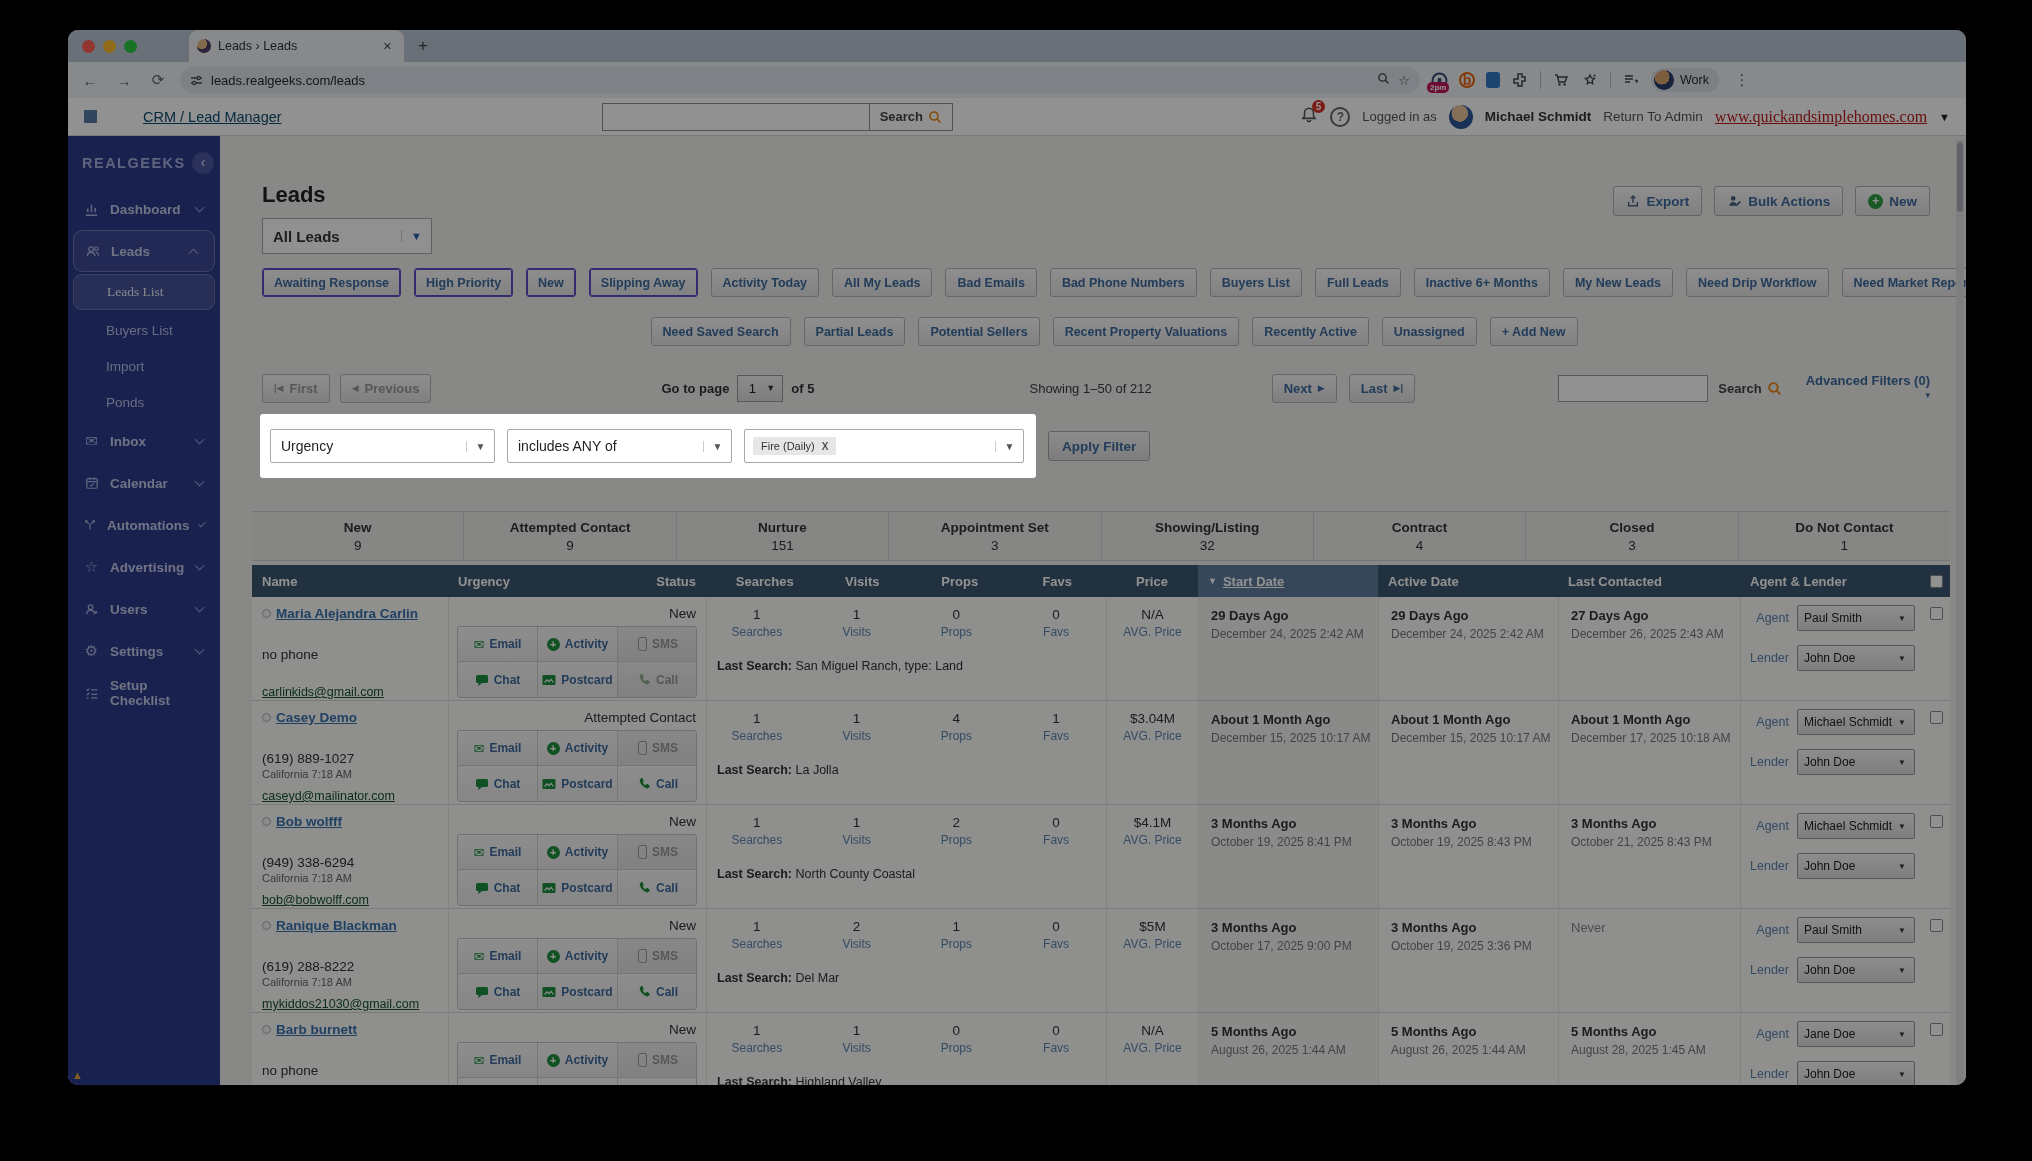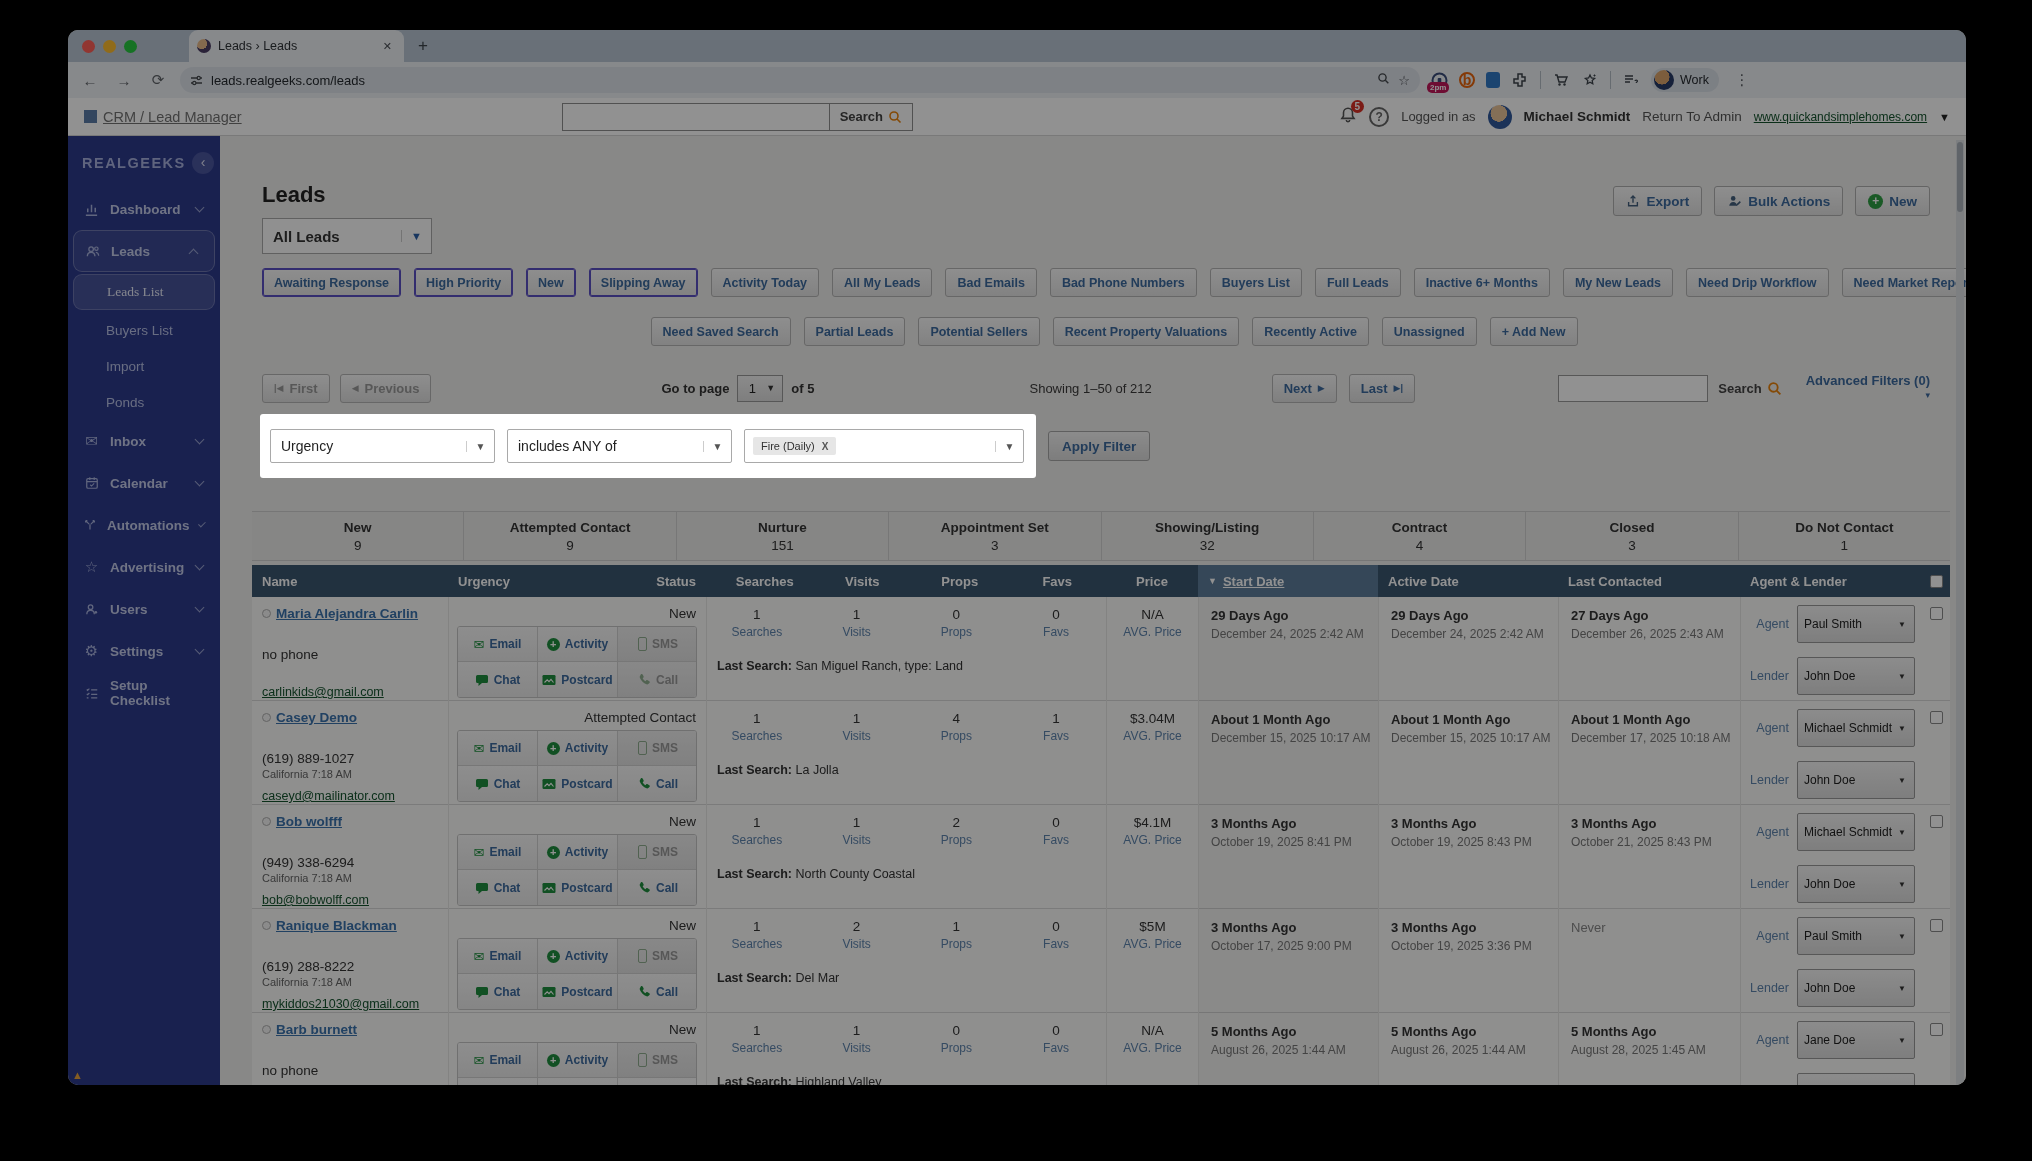--- a/index.html
+++ b/index.html
@@ -44,38 +44,38 @@
     padding:2px 10px 2px 3px; }
   .avatar-sm { width:20px; height:20px; border-radius:50%;
     background:radial-gradient(circle at 40% 35%, #dba46b 42%, #273a66 43%); }
   .profile-name { font-size:12.5px; color:#24292e; }
 
   
   .appbar { height:38px; background:#ffffff; border-bottom:1px solid #d5d5d5; display:flex;
     align-items:center; padding:0 16px; flex:0 0 38px; }
   .gridicon { width:13px; height:13px; margin-right:6px;
     background:linear-gradient(#5a7ca8,#5a7ca8); border:1px solid #5a7ca8; position:relative; }
-  .brand-link { color:#737373; font-size:14.5px; text-decoration:underline; }
+  .brand-link { color:#0c4a6e; font-size:14.5px; text-decoration:underline;margin-left:40px; }
   .hsearch { margin-left:320px; display:flex; align-items:center; }
   .hsearch input { width:268px; height:28px; border:1px solid #8f8f8f; background:#fff; padding:0 8px;
     font-size:13px; font-family:inherit; }
   .hsearch-btn { height:28px; border:1px solid #8f8f8f; border-left:none; background:#fdfdfd;
     display:flex; align-items:center; gap:5px; padding:0 10px; font-size:13px; font-weight:bold; color:#444; }
   .appbar-right { margin-left:auto; display:flex; align-items:center; gap:12px; }
   .bell { position:relative; }
   .bell-badge { position:absolute; top:-6px; right:-7px; background:#d93025; color:#fff; font-size:10px;
     font-weight:bold; border-radius:8px; padding:1px 4px; }
   .qmark { width:20px; height:20px; border:2px solid #666; border-radius:50%; font-size:12px; font-weight:bold;
     color:#666; text-align:center; line-height:17px; }
   .liatext { font-size:13px; color:#555; }
   .avatar-user { width:24px; height:24px; border-radius:50%;
     background:radial-gradient(circle at 45% 35%, #e9c39a 40%, #30589c 41%); }
   .username { font-size:13.5px; font-weight:bold; color:#333; }
   .return-admin { font-size:13.5px; color:#555; }
-  .sitelink { font-size:12px; color:#14532d; text-decoration:underline; }
+  .sitelink { font-size:16px; color:#b91c1c; text-decoration:underline;font-family:Liberation Serif, serif; }
   .hcaret { color:#222; font-size:11px; }
 
   
   .workspace { flex:1; display:flex; min-height:0; position:relative; }
 
   
   .sidebar { width:152px; background:#2c3a8c; flex:0 0 152px; position:relative; color:#c3cae8; }
   .sb-head { display:flex; align-items:center; justify-content:space-between; padding:16px 6px 14px 14px; }
   .sb-logo { font-size:14.5px; font-weight:800; letter-spacing:1.5px; color:#a7b0dd; text-transform:uppercase; }
   .collapse { width:22px; height:22px; border-radius:50%; background:#4b569f; color:#dfe3f5; font-size:14px;
@@ -208,21 +208,21 @@
   .price-val { font-size:13.5px; color:#333; }
   .price-label { font-size:12px; color:#5e84ad; margin-top:3px; }
   .c-date { padding:11px 0 0 12px; }
   .c-date .rel { font-size:13px; font-weight:bold; color:#333; }
   .c-date .abs { font-size:12px; color:#777; margin-top:4px; }
   .c-date.never .rel { font-weight:normal; color:#888; }
   .c-start { background:rgba(0,0,0,0.035); }
   .c-agent { padding:8px 6px 0 6px; }
   .al-row { display:flex; align-items:center; gap:8px; margin-bottom:14px; }
   .al-label { width:42px; text-align:right; font-size:12.5px; color:#5e84ad; }
-  .mini-select { width:118px; height:38px; background:linear-gradient(#f6f6f6,#dedede); border:1px solid #999;
+  .mini-select { width:118px; height:26px; background:linear-gradient(#f6f6f6,#dedede); border:1px solid #999;
     border-radius:2px; display:flex; align-items:center; }
   .mini-select .msv { flex:1; font-size:12px; color:#222; padding-left:6px; white-space:nowrap; overflow:hidden; }
   .mini-select .ms-caret { width:16px; font-size:8px; color:#333; }
   .c-check { display:flex; justify-content:center; padding-top:10px; border-left:none; }
 
   
   .scrollbar { position:absolute; right:2px; top:0; width:8px; height:100%; background:#dcdfe3; }
   .scroll-thumb { position:absolute; top:2px; left:1px; width:6px; height:70px; background:#aab1b9; border-radius:3px; }
   .scrolltop { position:absolute; left:4px; bottom:4px; color:#e8a33d; font-size:11px; z-index:9; }
 

